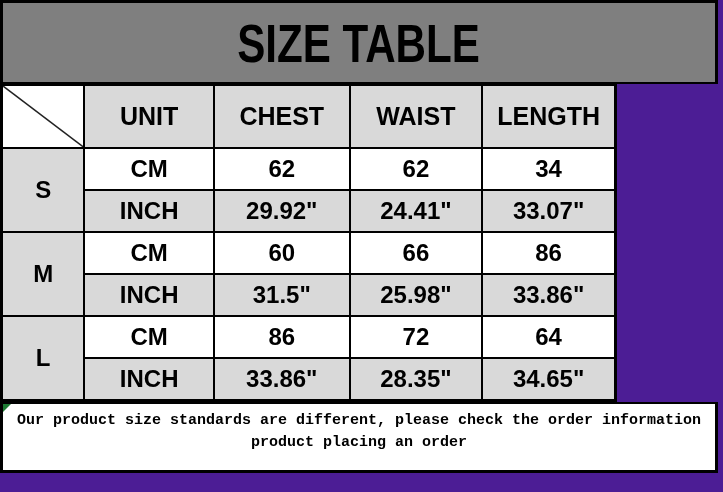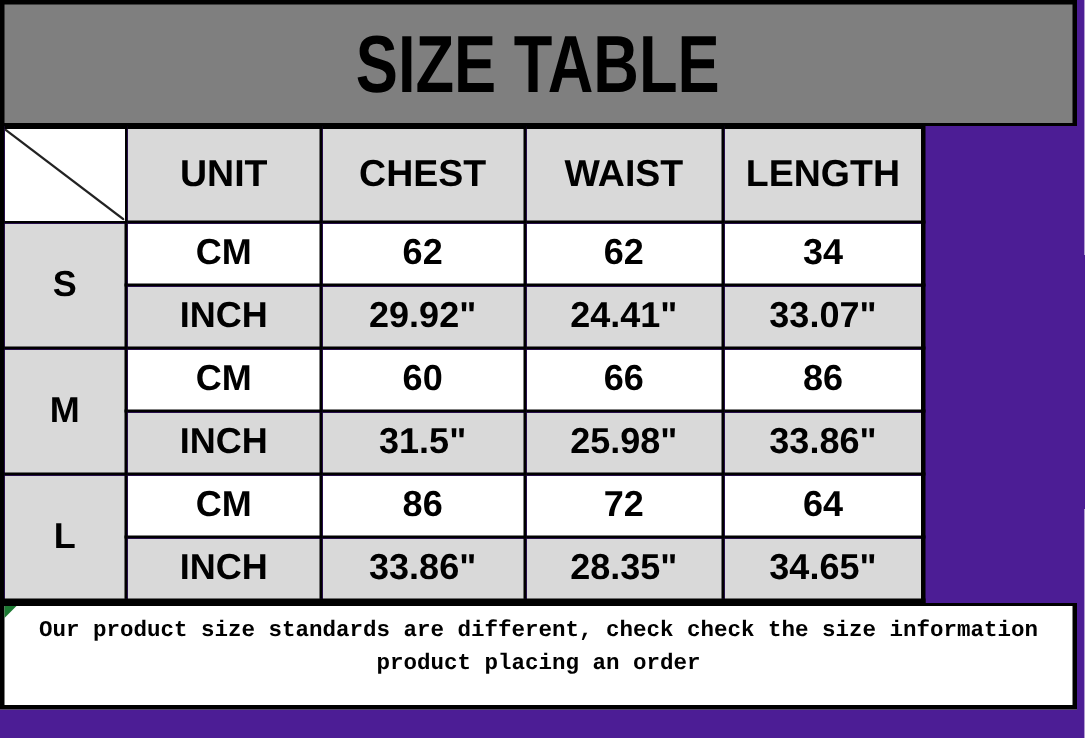--- a/index.html
+++ b/index.html
@@ -153,18 +153,18 @@
           <td class="shaded">INCH</td>
           <td class="shaded">33.86"</td>
           <td class="shaded">28.35"</td>
           <td class="shaded">34.65"</td>
         </tr>
       </tbody>
     </table>
 
     <div class="footer-box">
       <span class="corner-artifact"></span>
-      <div>Our product size standards are different, check check the size information</div>
+      <div>Our product size standards are different, please check the order information</div>
       <div>product placing an order</div>
     </div>
 
   </div>
 </div>
 
 </body></html>

